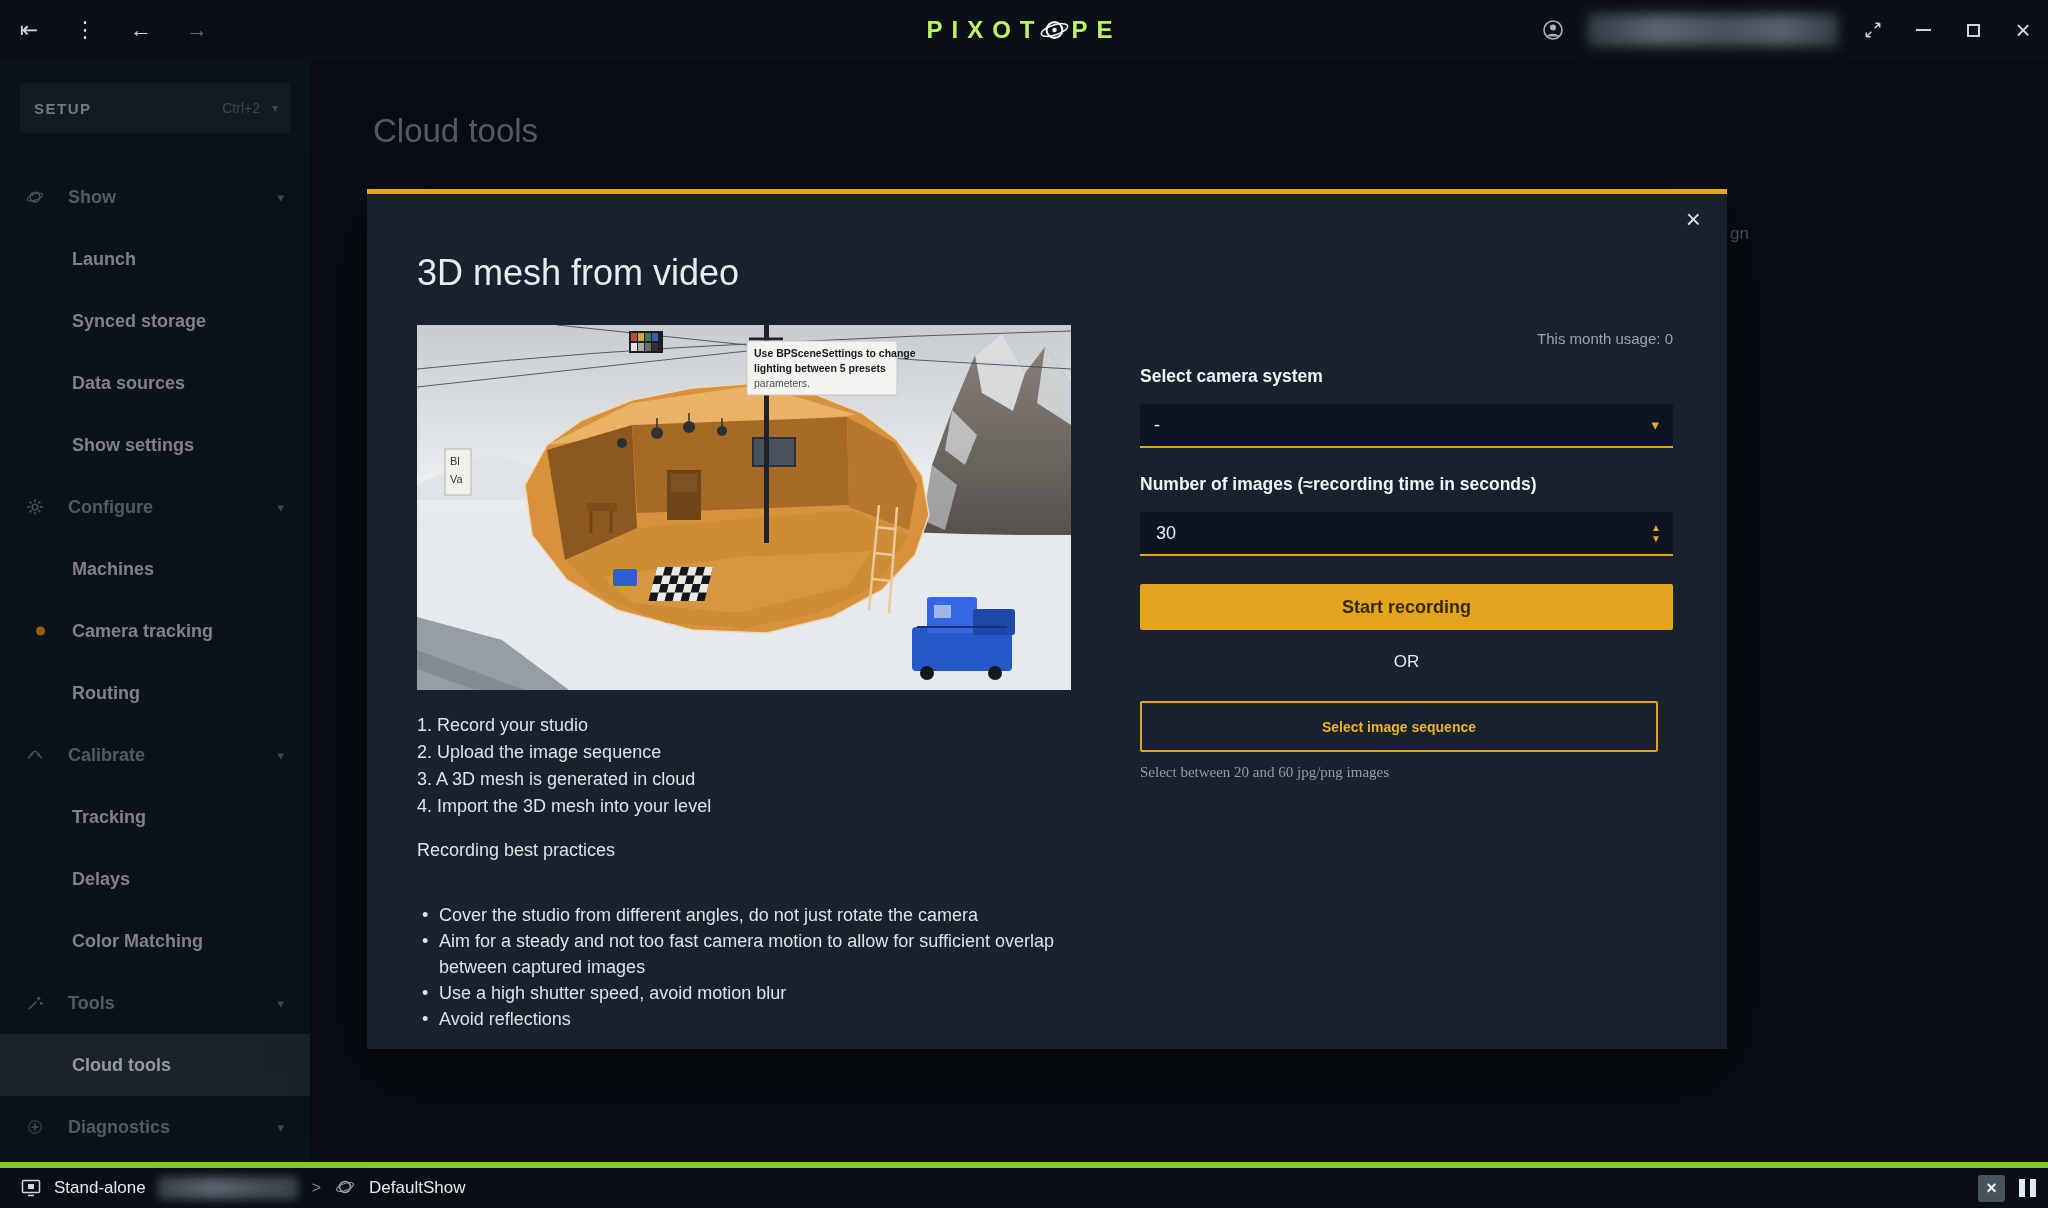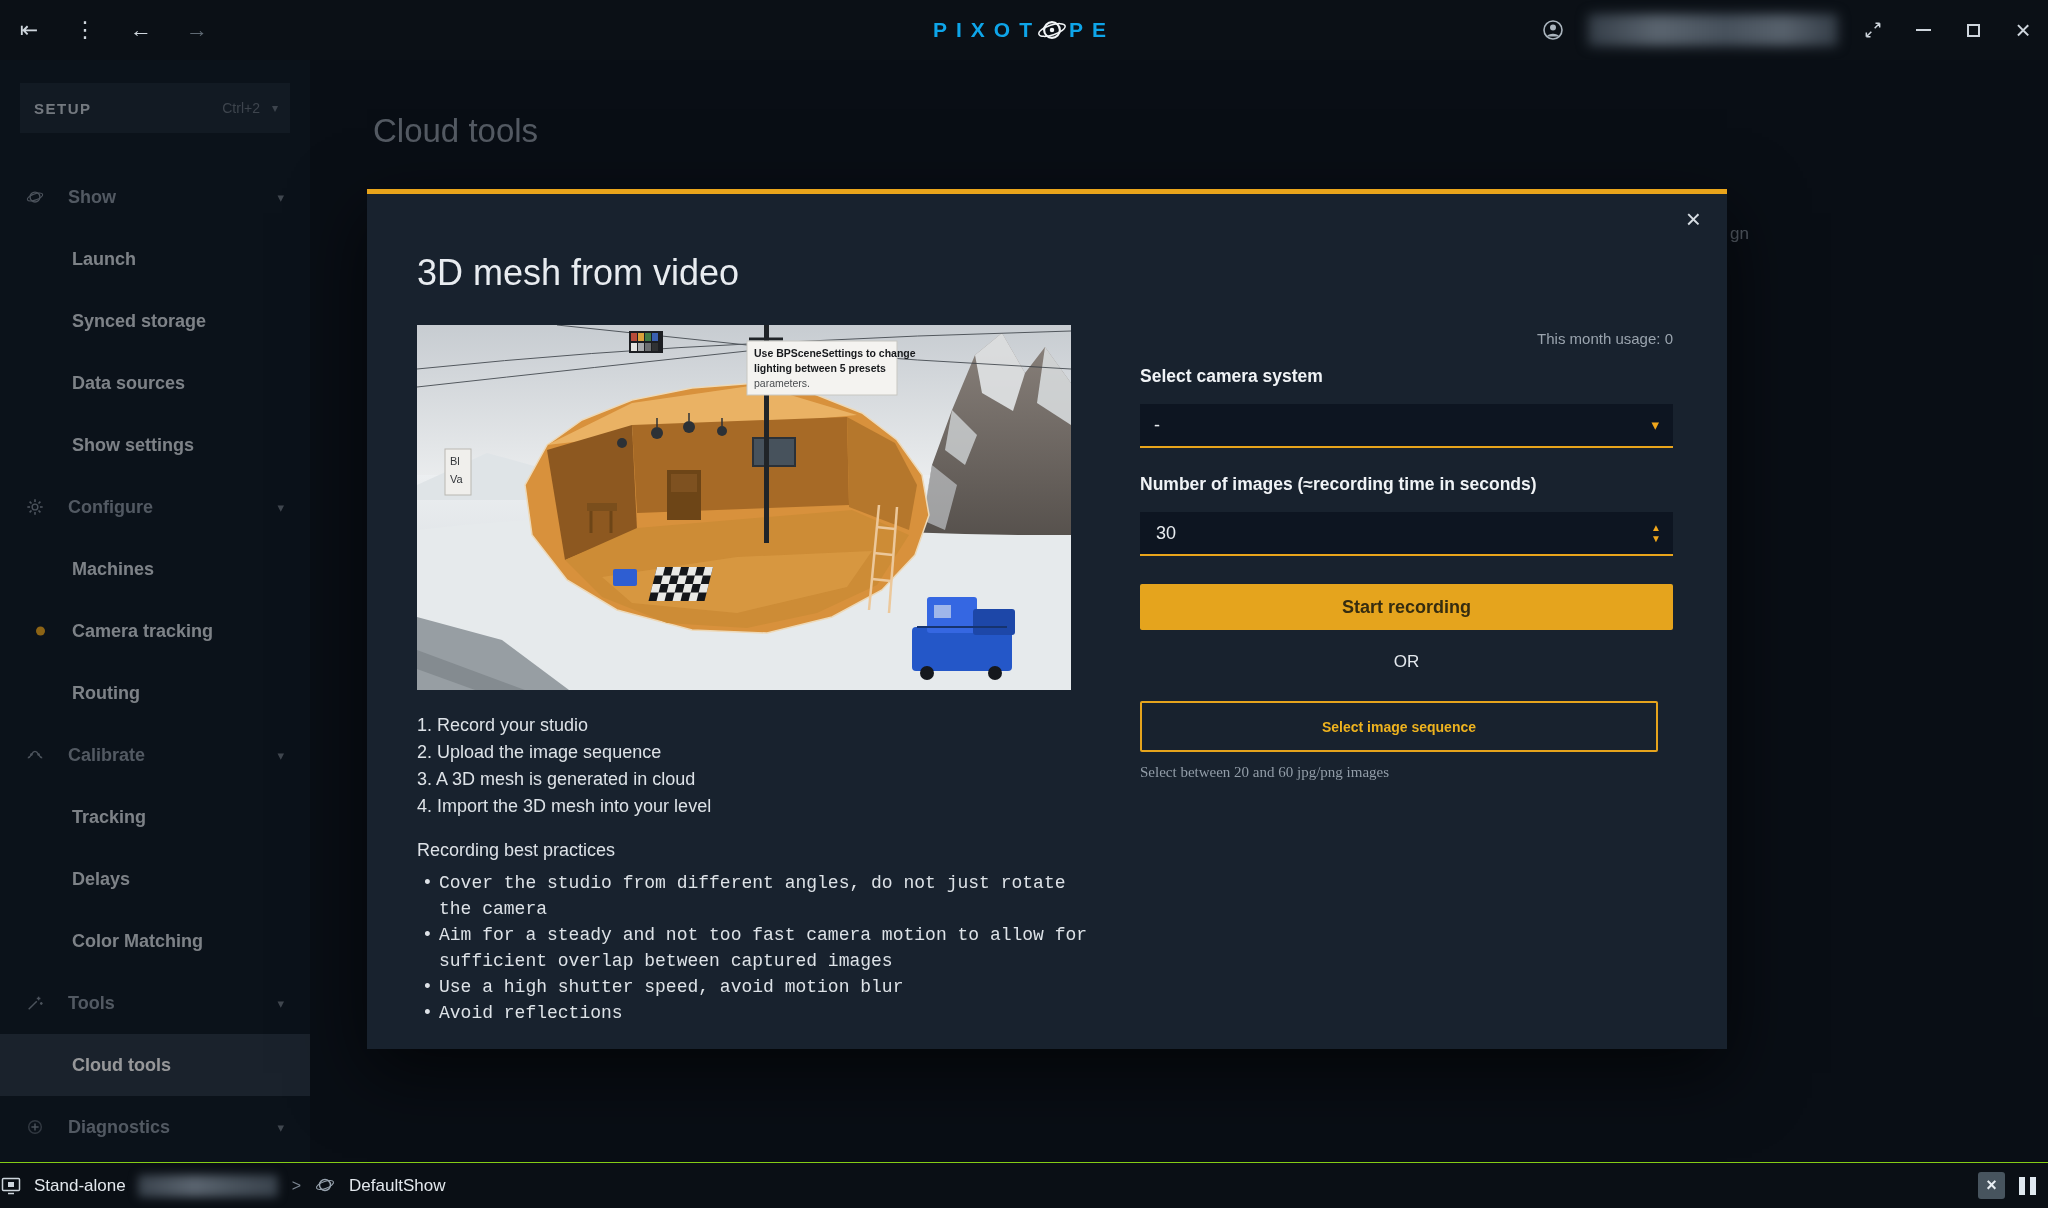--- a/index.html
+++ b/index.html
@@ -8,21 +8,21 @@
   body { position:relative; }
 
   
   .topbar { position:absolute; left:0; top:0; width:2048px; height:60px; background:#0b1016; z-index:20; }
   .tb-left { position:absolute; left:14px; top:0; height:60px; display:flex; align-items:center; gap:26px; }
   .tb-icon { display:inline-flex; align-items:center; justify-content:center; width:30px; height:30px;
     color:#cfd6dd; font-size:22px; cursor:pointer; }
   .tb-icon.dim { color:#5f6973; }
   .tb-logo { position:absolute; left:50%; top:0; transform:translateX(-50%); height:60px;
     display:flex; align-items:center; }
-  .logo-text { font-size:21px; font-weight:bold; letter-spacing:9px; color:#0ea5e9; }
+  .logo-text { font-size:24px; font-weight:bold; letter-spacing:9px; color:#bef264; }
   .logo-atom { display:inline-flex; margin:0 2px 0 -4px; }
   .tb-right { position:absolute; right:10px; top:0; height:60px; display:flex; align-items:center; gap:20px; }
   .topbar-blur { width:250px; height:32px; border-radius:3px;
     background:linear-gradient(90deg,#343d47,#5a646f 28%,#47515c 55%,#57616c 78%,#343d47);
     filter:blur(6px); }
   .min-bar { display:block; width:15px; height:2px; background:#cfd6dd; }
   .max-box { display:block; width:13px; height:13px; border:2px solid #cfd6dd; }
   .tb-close { font-size:26px; }
 
   
@@ -54,21 +54,21 @@
 
   
   .modal { position:absolute; left:367px; top:189px; width:1360px; height:860px; background:#18222e;
     border-top:5px solid #e8a41b; box-shadow:0 24px 70px rgba(0,0,0,.65); z-index:10; }
   .m-close { position:absolute; top:12px; right:26px; font-size:26px; color:#d6dde3; cursor:pointer; line-height:1; }
   .m-title { position:absolute; left:50px; top:58px; font-size:36px; color:#e8ecf0; }
   .m-image { position:absolute; left:50px; top:131px; width:654px; height:365px; overflow:hidden; }
   .m-steps { position:absolute; left:50px; top:518px; width:680px; }
   .step-line { font-size:18px; line-height:27px; color:#dde2e7; }
   .m-practices-title { position:absolute; left:50px; top:646px; font-size:18px; color:#dde2e7; }
-  .m-practices { position:absolute; left:50px; top:676px; width:680px;font-family:Liberation Mono, monospace; }
+  .m-practices { position:absolute; left:50px; top:708px; width:680px; }
   .bullet-line { position:relative; padding-left:22px; font-size:18px; line-height:26px; color:#dde2e7; }
   .bullet-line::before { content:"•"; position:absolute; left:5px; top:0; color:#dde2e7; }
 
   .m-right { position:absolute; left:773px; top:0; width:533px; height:100%; }
   .m-usage { position:absolute; top:136px; right:0; font-size:15px; color:#9aa4ae; }
   .m-label { position:absolute; left:0; font-size:17.5px; font-weight:bold; color:#f0f3f6; }
   .lbl-cam { top:172px; }
   .lbl-num { top:280px; }
   .select-box { position:absolute; left:0; right:0; top:210px; height:44px; background:#0d1521;
     border-bottom:2px solid #e8a41b; display:flex; align-items:center; padding:0 14px; cursor:pointer; }
@@ -83,21 +83,21 @@
   .btn-primary { position:absolute; left:0; right:0; top:390px; height:46px; background:#e5a41d;
     border:none; border-radius:2px; color:#352c10; font-size:18px; font-weight:600; cursor:pointer; font-family:inherit; }
   .m-or { position:absolute; left:0; right:0; top:458px; text-align:center; font-size:17px; color:#e3e8ed; }
   .btn-outline { position:absolute; left:0; right:15px; top:507px; height:51px; background:transparent;
     border:2px solid #e5a41d; border-radius:2px; color:#eeb31f; font-size:14px; font-weight:bold;
     cursor:pointer; font-family:inherit; }
   .m-hint { position:absolute; left:0; top:570px; font-size:15px; color:#929da8;font-family:Liberation Serif, serif; }
 
   
   .statusbar { position:absolute; left:0; bottom:0; width:2048px; height:46px; background:#0a0f15;
-    border-top:1px solid #84cc16; display:flex; align-items:center; gap:12px; z-index:20; }
+    border-top:6px solid #84cc16; display:flex; align-items:center; padding-left:20px; gap:12px; z-index:20; }
   .sb-icon { display:inline-flex; width:22px; height:22px; color:#cdd5dc; }
   .sb-text { font-size:17px; color:#e2e7ec; }
   .status-blur { width:140px; height:22px; border-radius:3px;
     background:linear-gradient(90deg,#39424c,#5a646f 40%,#47515b 70%,#39424c); filter:blur(5px); }
   .sb-sep { font-size:16px; color:#7b8591; margin:0 2px; }
   .sb-right { margin-left:auto; display:flex; align-items:center; gap:14px; padding-right:12px; }
   .xsquare { width:27px; height:27px; border-radius:3px; background:#47545e; color:#e8eef3;
     display:inline-flex; align-items:center; justify-content:center; font-size:18px; font-weight:bold; cursor:pointer; }
   .pause { display:inline-flex; gap:5px; cursor:pointer; }
   .pause i { display:block; width:6px; height:18px; background:#dfe8ef; }

